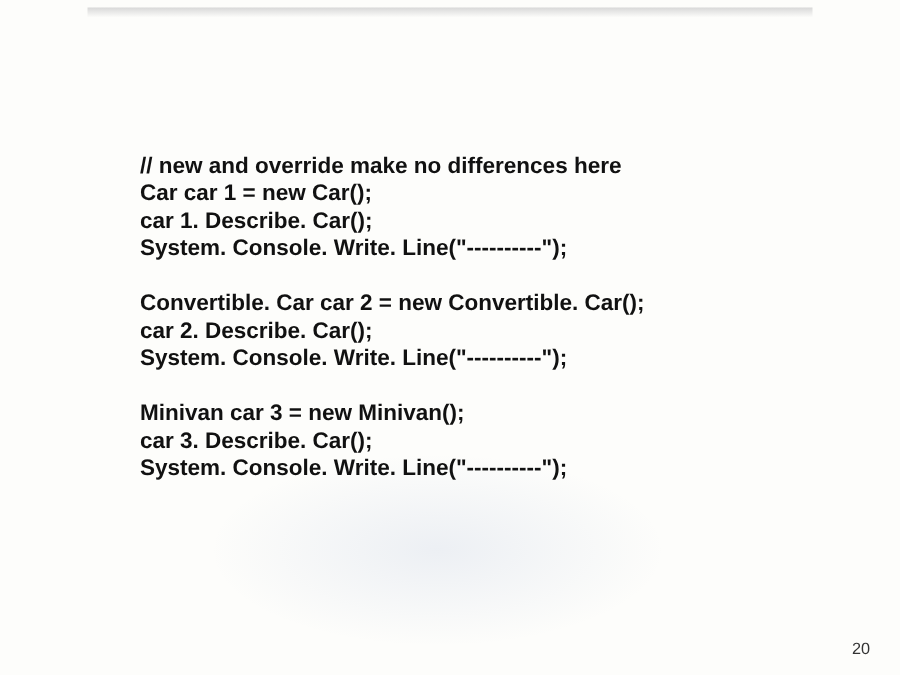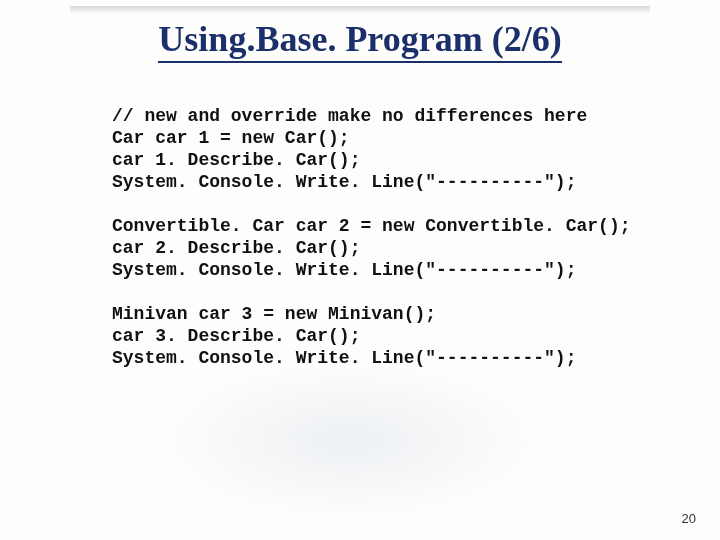--- a/index.html
+++ b/index.html
@@ -40,23 +40,23 @@
     color: #1b2f6a;
     letter-spacing: 0;
   }
   .title .underline {
     border-bottom: 2px solid #1b2f6a;
     padding-bottom: 2px;
   }
   .code {
     position: absolute;
     left: 112px;
-    top: 105px;
+    top: 121px;
     white-space: pre;
-    font-family: Liberation Mono, monospace;
+    font-family: Liberation Sans, sans-serif;
     font-size: 18px;
     line-height: 22px;
     font-weight: bold;
     color: #111;
   }
   .pagenum {
     position: absolute;
     right: 24px;
     bottom: 14px;
     font-size: 13px;
@@ -64,23 +64,20 @@
     font-family: Arial, sans-serif;
   }
 </style>
 </head>
 <body>
 
 <div class="slide">
 
   <div class="top-shadow"></div>
 
-  <div class="title">
-    <span class="underline">Using.Base. Program (2/6)</span>
-  </div>
 
   <div class="code"><span>// new and override make no differences here
 Car car 1 = new Car();
 car 1. Describe. Car();
 System. Console. Write. Line("----------");</span>
 
 <span>Convertible. Car car 2 = new Convertible. Car();
 car 2. Describe. Car();
 System. Console. Write. Line("----------");</span>
 

